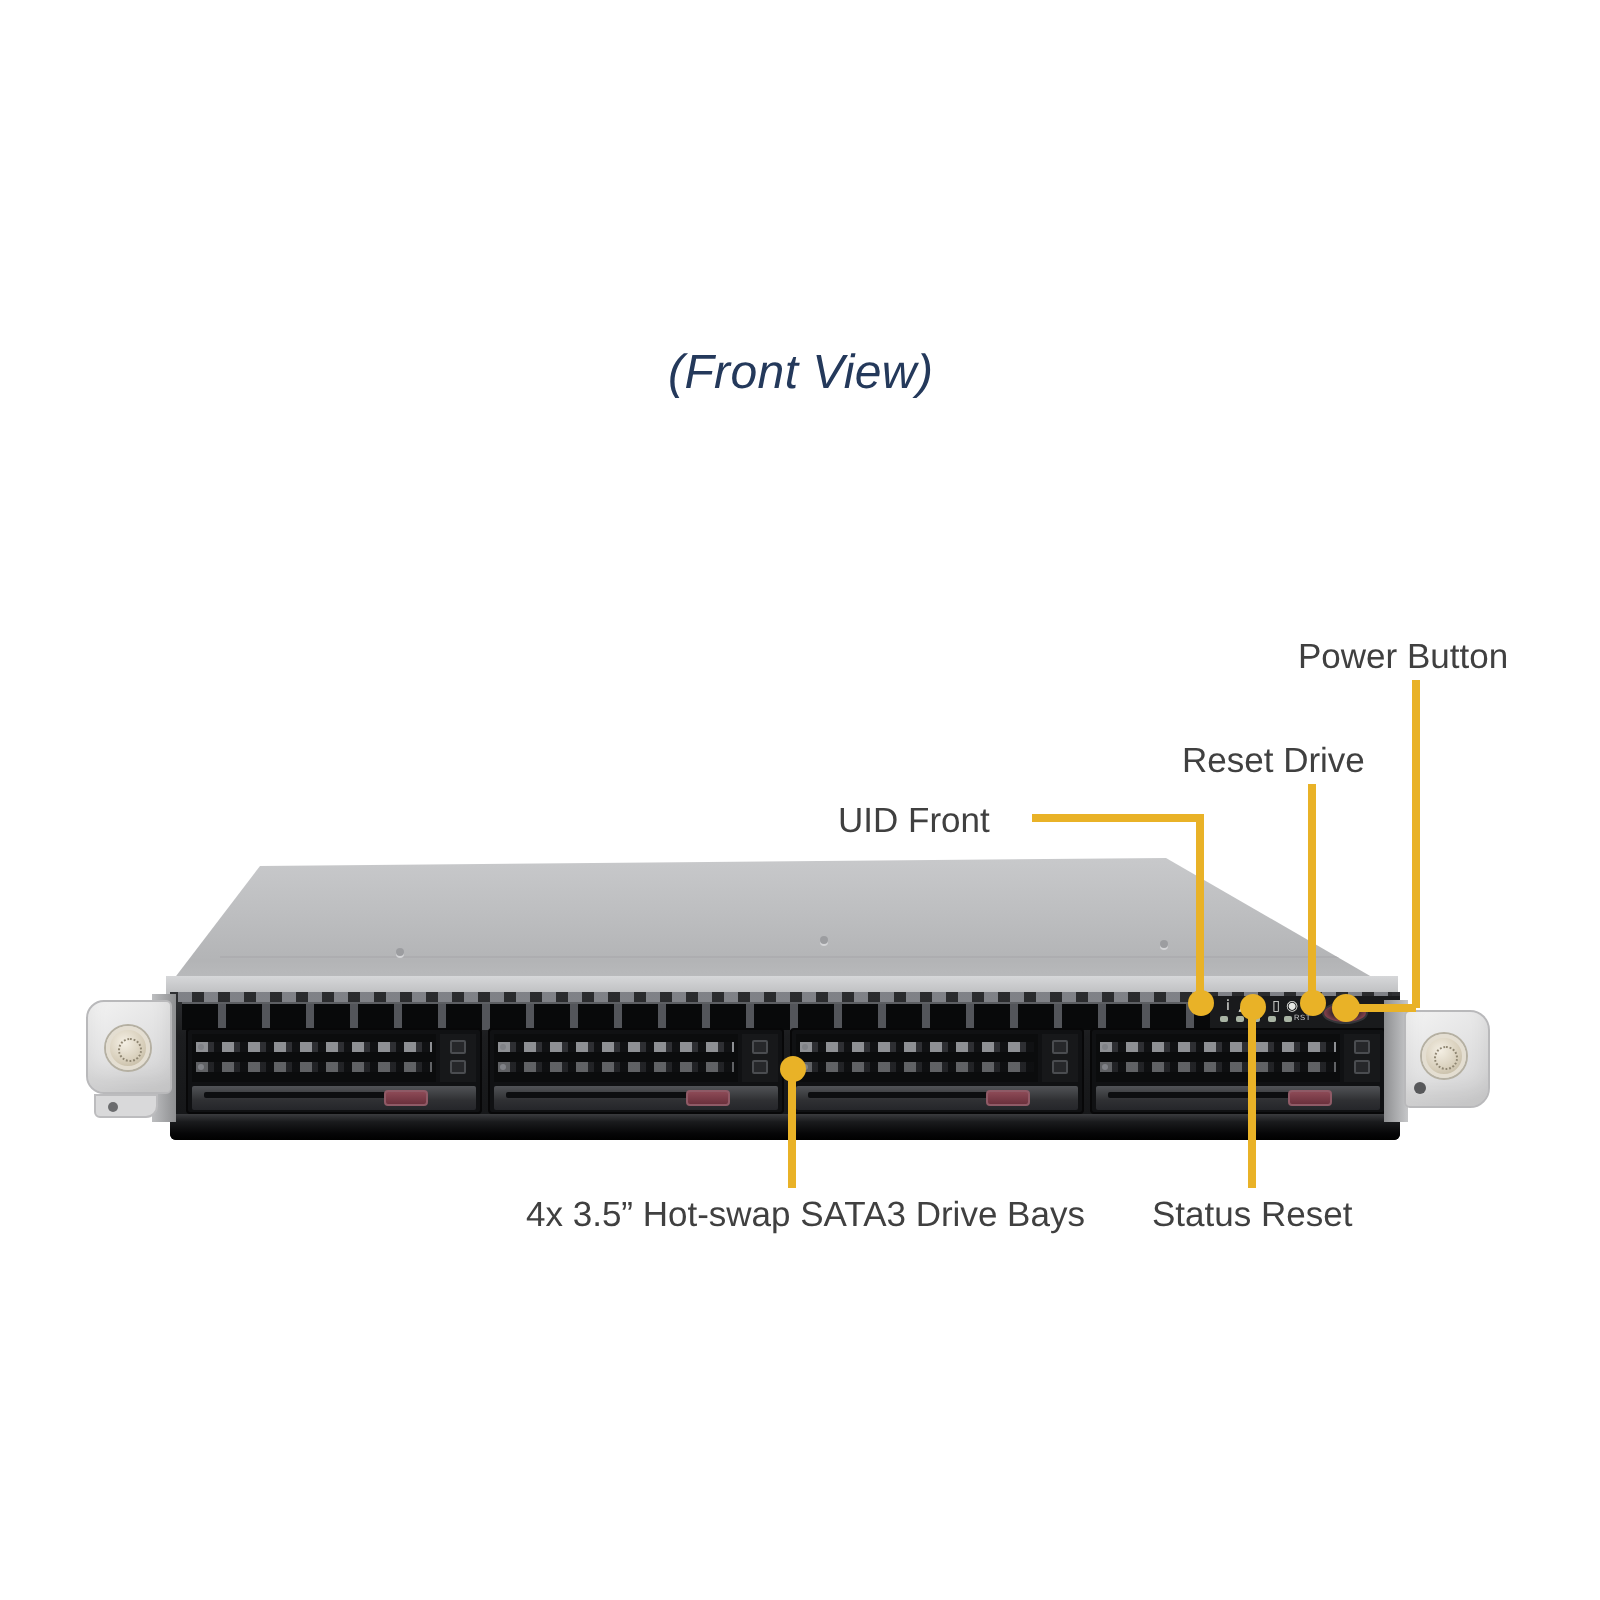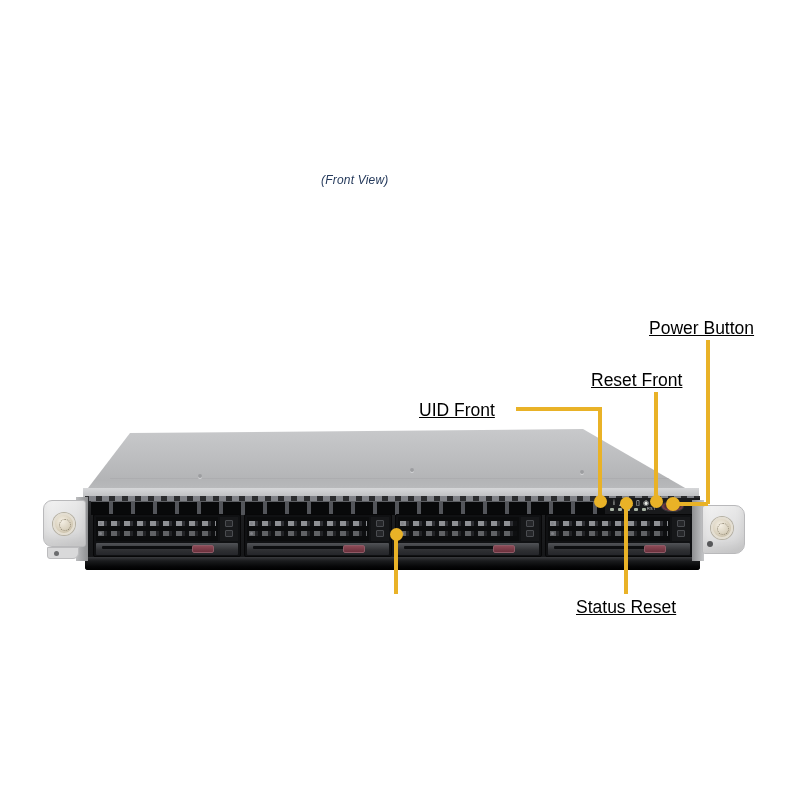--- a/index.html
+++ b/index.html
@@ -2,25 +2,25 @@
 <html><head>
 <meta charset="utf-8">
 <style>
   html,body{margin:0;padding:0;background:#ffffff;}
   .canvas{
     position:relative;width:800px;height:800px;background:#ffffff;overflow:hidden;
     font-family:"Liberation Sans","DejaVu Sans",sans-serif;
   }
   
   .title{
-    position:absolute;left:321px;top:173px;
-    font-size:12px;font-style:italic;font-weight:500;color:#24395B;letter-spacing:.2px;
+    position:absolute;left:334px;top:173px;
+    font-size:24px;font-style:italic;font-weight:500;color:#24395B;letter-spacing:.2px;
   }
   .callout-label{
-    position:absolute;font-size:17.5px;color:#000000;white-space:nowrap;text-decoration:underline;
+    position:absolute;font-size:17.5px;color:#404040;white-space:nowrap;
   }
   .lbl-power{left:649px;top:318px;}
   .lbl-reset{left:591px;top:370px;}
   .lbl-uid{left:419px;top:400px;}
   .lbl-bays{left:263px;top:597px;}
   .lbl-status{left:576px;top:597px;}
   
   .cline{position:absolute;background:#E9B227;z-index:9;}
   .cdot{position:absolute;width:13px;height:13px;border-radius:50%;background:#E9B227;z-index:9;}
   .power-v{left:706px;top:340px;width:4px;height:164px;}
@@ -246,17 +246,18 @@
   <div class="cline uid-v"></div>
   <div class="cdot uid-dot"></div>
 
   <div class="cdot bays-dot"></div>
   <div class="cline bays-v"></div>
 
   <div class="cdot status-dot"></div>
   <div class="cline status-v"></div>
 
   <div class="callout-label lbl-power">Power Button</div>
-  <div class="callout-label lbl-reset">Reset Front</div>
+  <div class="callout-label lbl-reset">Reset Drive</div>
   <div class="callout-label lbl-uid">UID Front</div>
+  <div class="callout-label lbl-bays">4x 3.5” Hot-swap SATA3 Drive Bays</div>
   <div class="callout-label lbl-status">Status Reset</div>
 
 </div>
 
 </body></html>

